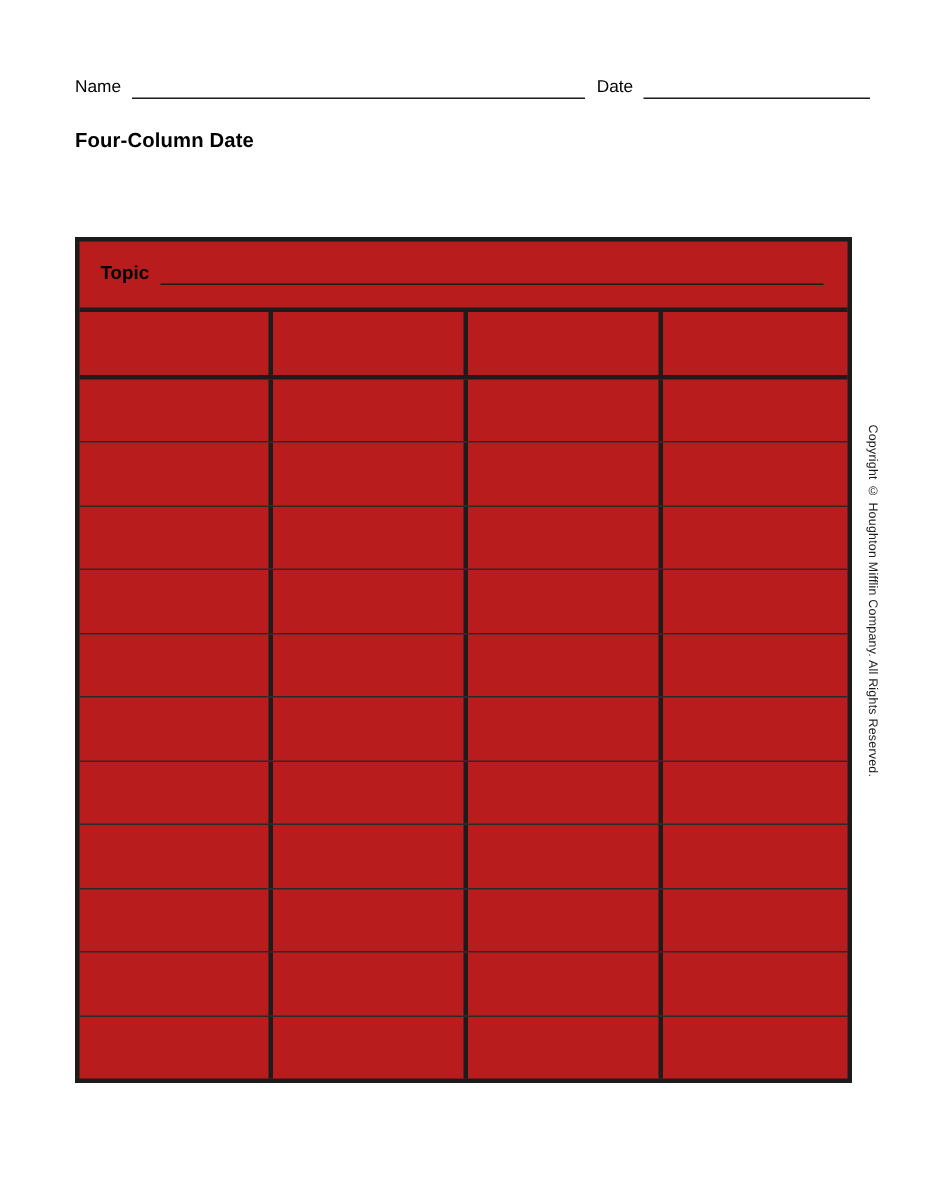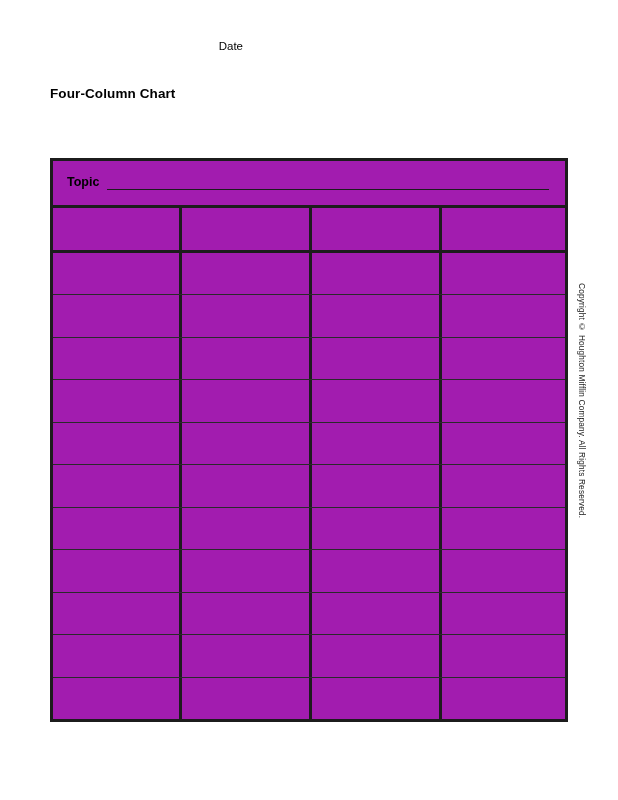--- a/index.html
+++ b/index.html
@@ -32,21 +32,21 @@
     width: 530px;
     height: 22px;
     display: flex;
     align-items: flex-end;
   }
   .meta-field {
     display: flex;
     align-items: flex-end;
   }
   .meta-field.name-field { width: 345px; }
-  .meta-field.date-field { width: 185px; margin-left: 8px; flex-direction: column; }
+  .meta-field.date-field { width: 185px; margin-left: 8px; }
 
   .meta-label {
     font-size: 11.5px;
     line-height: 13px;
     white-space: nowrap;
     padding-bottom: 1px;
   }
   .meta-line {
     flex: 1 1 auto;
     border-bottom: 1.2px solid #1c1c1c;
@@ -75,21 +75,21 @@
 
   
   .chart-frame {
     position: absolute;
     left: 50px;
     top: 158px;
     width: 518px;
     height: 564px;
     border: 3px solid #1c1c1c;
     box-sizing: border-box;
-    background: #a21caf;
+    background: #b91c1c;
     display: flex;
     flex-direction: column;
   }
 
   .topic-row {
     height: 47px;
     flex: 0 0 47px;
     border-bottom: 3px solid #1c1c1c;
     box-sizing: border-box;
     display: flex;
@@ -157,27 +157,31 @@
     text-orientation: mixed;
     color: #1c1c1c;
   }
 </style>
 </head>
 <body>
 
 <div class="page">
 
   <div class="meta-row">
+    <div class="meta-field name-field">
+      <span class="meta-label">Name</span>
+      <span class="meta-line"></span>
+    </div>
     <div class="meta-field date-field">
       <span class="meta-label">Date</span>
       <span class="meta-line"></span>
     </div>
   </div>
 
-  <div class="doc-title">Four-Column Chart</div>
+  <div class="doc-title">Four-Column Date</div>
 
   <div class="chart-frame">
 
     <div class="topic-row">
       <span class="topic-label">Topic</span>
       <span class="topic-line"></span>
     </div>
 
     <div class="grid-body">
 

